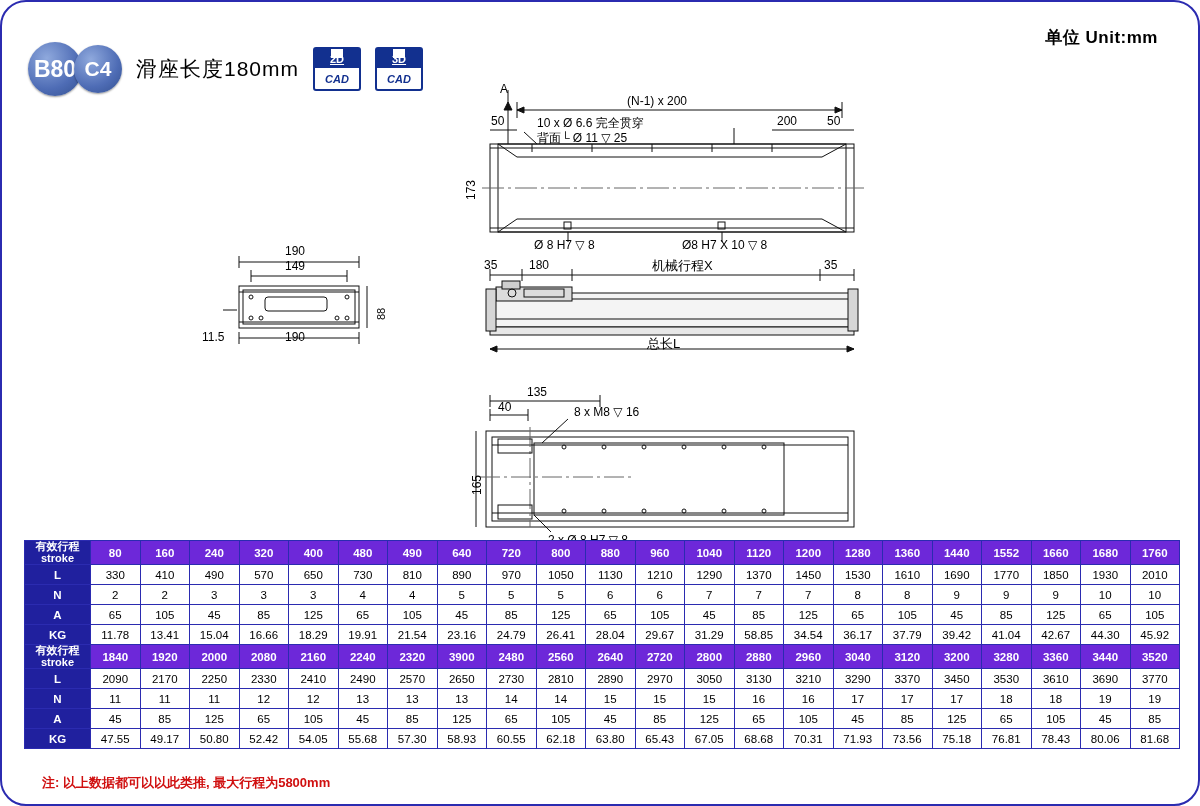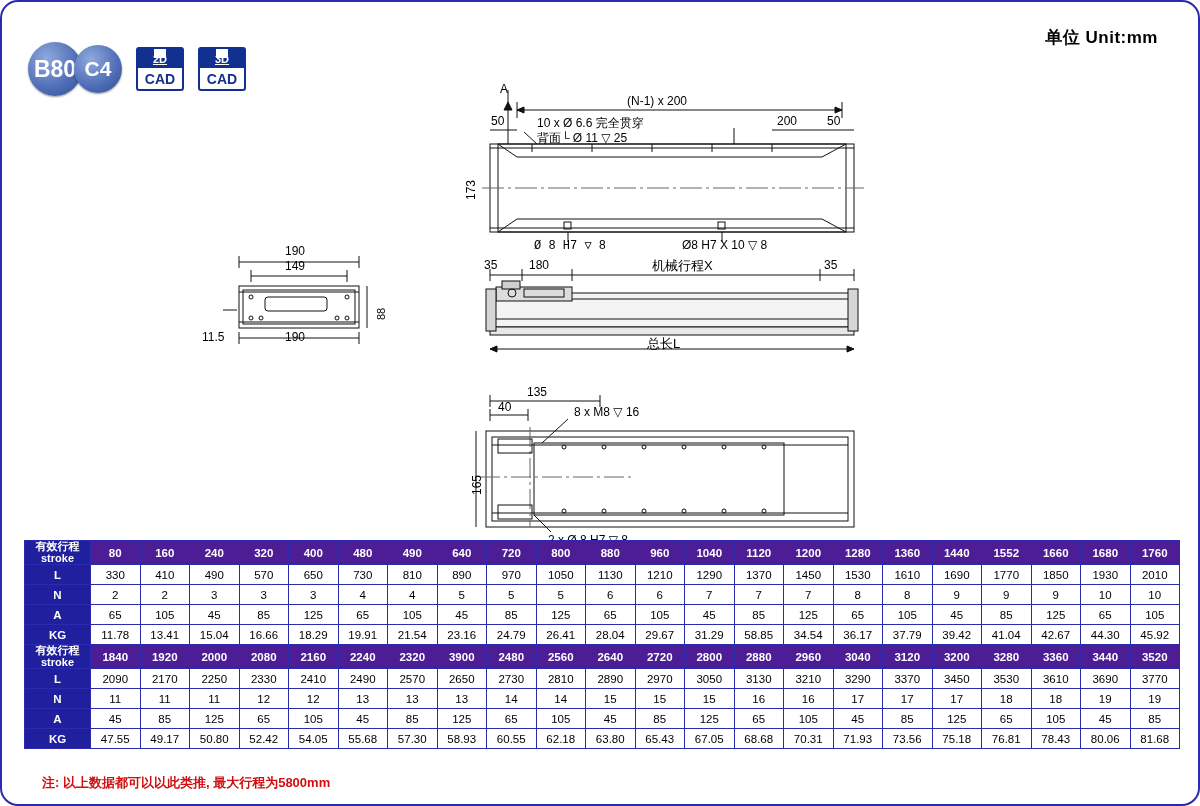--- a/index.html
+++ b/index.html
@@ -7,21 +7,21 @@
     width:1200px;height:806px;
     background:#ffffff;
     font-family:"Liberation Sans", sans-serif;
     color:#000;
     overflow:hidden;
   }
   #page{
     position:relative;width:1200px;height:806px;
     box-sizing:border-box;
     border:2px solid #2b2bb0;
-    border-radius:18px;
+    border-radius:26px;
     background:#fff;
   }
   
   .unit{
     position:absolute;right:40px;top:24px;
     font-size:17px;font-weight:bold;letter-spacing:.5px;
   }
   .badges{position:absolute;left:26px;top:40px;display:flex;align-items:center;}
   .circle{
     width:54px;height:54px;border-radius:50%;
@@ -39,21 +39,21 @@
   }
   .cadbtn .top{
     position:absolute;left:0;top:0;right:0;height:19px;background:#12308f;
   }
   .cadbtn .tag{
     position:absolute;left:0;right:0;top:0;height:19px;color:#fff;
     font-size:11px;font-weight:bold;display:flex;align-items:center;justify-content:center;text-decoration:underline;
   }
   .cadbtn .bot{
     position:absolute;left:0;right:0;bottom:1px;height:18px;color:#12308f;
-    font-size:14px;font-weight:bold;display:flex;align-items:center;justify-content:center;
+    font-size:11px;font-weight:bold;display:flex;align-items:center;justify-content:center;font-style:italic;
   }
   .cadbtn .notch{
     position:absolute;left:16px;top:0;width:12px;height:9px;background:#fff;
   }
   
   .draw{position:absolute;}
   .lbl{position:absolute;font-size:12px;white-space:nowrap;}
   .lbl.sm{font-size:11px;}
   .vert{transform-origin:0 0;transform:rotate(-90deg);}
   svg{display:block;}
@@ -71,37 +71,38 @@
     background:#fff;
     color:#000;
     font-family:"Liberation Sans", sans-serif;
   }
   th.hdr{
     background:#20209e;color:#fff;font-weight:bold;font-size:11px;line-height:1.05;
   }
   td.rowhdr{
     background:#20209e;color:#fff;font-weight:bold;font-size:11.5px;
   }
-  td.blue{background:#4c1d95;color:#fff;font-weight:bold;margin-top:38px;}
+  td.blue{background:#6d28d9;color:#fff;font-weight:bold;margin-top:38px;}
   col.first{width:66px;}
   .note{
     position:absolute;left:40px;top:772px;
     color:#d01010;font-size:13px;font-weight:bold;
   }
 </style>
 </head>
 <body>
 
 <div id="page">
 
   <div class="unit">单位 Unit:mm</div>
 
   <div class="badges">
     <div class="circle">B80</div>
     <div class="circle c2">C4</div>
+    <div class="series-title">滑座长度180mm</div>
 
     <div class="cadbtn">
       <div class="top"></div>
         <div class="notch"></div>
       <div class="tag">2D</div>
       <div class="bot">CAD</div>
     </div>
     <div class="cadbtn">
       <div class="top"></div>
         <div class="notch"></div>
@@ -162,21 +163,21 @@
       </g>
     </svg>
     <div class="lbl" style="left:28px;top:0px;">A</div>
     <div class="lbl" style="left:155px;top:12px;">(N-1)  x  200</div>
     <div class="lbl" style="left:19px;top:32px;">50</div>
     <div class="lbl" style="left:305px;top:32px;">200</div>
     <div class="lbl" style="left:355px;top:32px;">50</div>
     <div class="lbl" style="left:65px;top:33px;">10 x  Ø 6.6  完全贯穿</div>
     <div class="lbl" style="left:65px;top:48px;">背面└ Ø 11 ▽ 25</div>
     <div class="lbl vert" style="left:-8px;top:118px;">173</div>
-    <div class="lbl" style="left:62px;top:156px;font-family:Liberation Mono, monospace;">Ø 8 H7 ▽ 8</div>
+    <div class="lbl" style="left:62px;top:156px;">Ø 8 H7 ▽ 8</div>
     <div class="lbl" style="left:210px;top:156px;">Ø8 H7 X 10 ▽ 8</div>
   </div>
 
   <div class="draw" style="left:215px;top:240px;width:180px;height:110px;">
     <svg width="180" height="110" viewBox="0 0 180 110">
       <g stroke="#111" fill="none" stroke-width="1">
         <line x1="22" y1="20" x2="142" y2="20"></line>
         <line x1="22" y1="14" x2="22" y2="26"></line>
         <line x1="142" y1="14" x2="142" y2="26"></line>
         <line x1="34" y1="34" x2="130" y2="34"></line>

